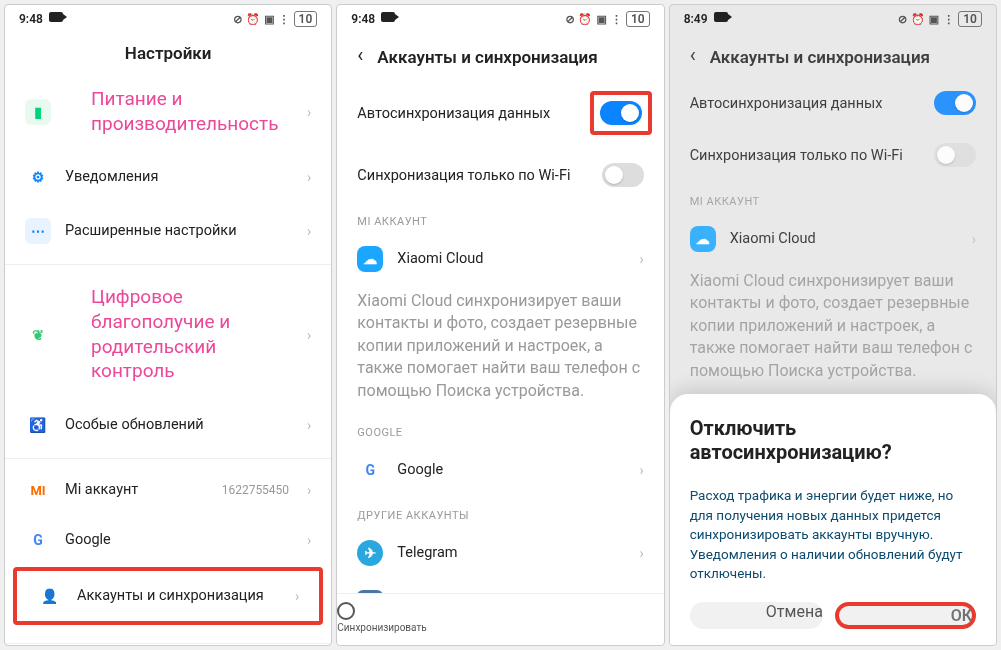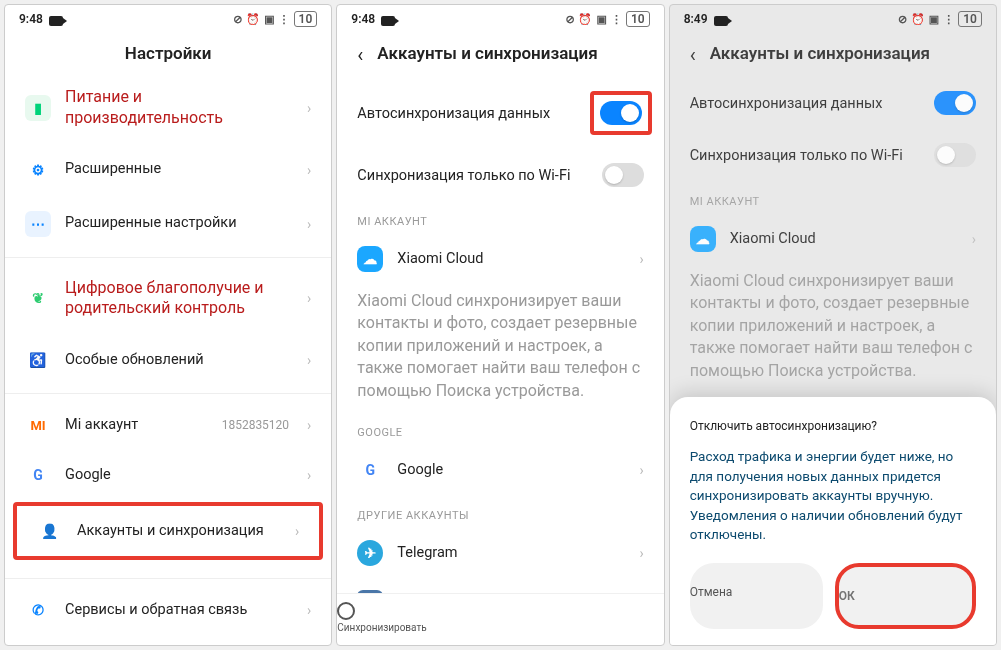--- a/index.html
+++ b/index.html
@@ -25,25 +25,25 @@
   .screen.dimmed-bg { background: #e9e9e9; }
   .status-bar {
     display: flex;
     justify-content: space-between;
     align-items: center;
     padding: 6px 14px 2px;
     font-size: 12px;
     font-weight: 600;
     color: #222;
   }
-  .status-left { display: flex; align-items: flex-end; gap: 6px; }
+  .status-left { display: flex; align-items: flex-start; gap: 6px; }
   .status-right { display: flex; align-items: center; gap: 4px; font-size: 11px; color: #555; }
   .header {
     display: flex;
-    align-items: flex-start;
+    align-items: flex-end;
     padding: 14px 20px 10px;
     gap: 14px;
   }
   .header.centered { justify-content: center; }
   .header-title { font-size: 17px; font-weight: 600; color: #222; }
   .back { font-size: 20px; color: #222; cursor: pointer; }
   .content { flex: 1; overflow: hidden; padding: 0 0; }
   .row {
     display: flex;
     align-items: center;
@@ -53,21 +53,21 @@
   }
   .row.tall { padding: 14px 20px; }
   .row .icon-box {
     width: 26px; height: 26px;
     display: flex; align-items: center; justify-content: center;
     border-radius: 6px;
     font-size: 14px; font-weight: 700;
     flex-shrink: 0;
   }
   .row .label { flex: 1; font-size: 14.5px; color: #222; line-height: 1.3; }
-  .row .label-multi { flex: 1; font-size: 16px; color: #b91c1c; line-height: 1.3; }
+  .row .label-multi { flex: 1; font-size: 19px; color: #ec4899; line-height: 1.3; margin-left: 26px; }
   .row .sub { font-size: 12px; color: #999; margin-right: 4px; }
   .chev { color: #bbb; font-size: 14px; }
   .divider { height: 1px; background: #eee; margin: 6px 0; }
   .section-header {
     font-size: 11px;
     color: #9a9a9a;
     letter-spacing: 0.5px;
     padding: 14px 20px 6px;
   }
   .toggle-row {
@@ -98,26 +98,26 @@
   }
   .footer .circ { width: 18px; height: 18px; border: 2px solid #555; border-radius: 50%; position: relative; }
   .footer .circ::after { content:""; position:absolute; width:6px; height:6px; border:2px solid #555; border-top:none; border-left:none; bottom:-3px; right:-3px; transform: rotate(45deg); display:none;}
   .footer .flabel { font-size: 10px; color: #555; }
   .modal {
     position: absolute; left: 0; right: 0; bottom: 0;
     background: #fff; border-radius: 18px 18px 0 0;
     padding: 22px 20px 16px;
     box-shadow: 0 -4px 20px rgba(0,0,0,.15);
   }
-  .modal-title { font-size: 12px; font-weight: 400; color: #222; margin-bottom: 14px; }
+  .modal-title { font-size: 20px; font-weight: 700; color: #222; margin-bottom: 22px; }
   .modal-body { font-size: 13.5px; color: #0c4a6e; line-height: 1.45; margin-bottom: 18px; }
   .modal-actions { display: flex; gap: 12px; }
   .mbtn {
-    flex: 1; padding: 22px 0; text-align: left;
-    border-radius: 24px; font-size: 12px; cursor: pointer;
+    flex: 1; padding: 0 0; text-align: right;
+    border-radius: 24px; font-size: 16px; cursor: pointer;
   }
   .mbtn.cancel { background: #f1f1f1; color: #555; }
   .mbtn.ok { background: #f1f1f1; color: #737373; font-weight: 600; }
   .video-icon { display:inline-block; width:14px; height:10px; background:#222; border-radius:2px; position:relative; }
   .video-icon::after { content:""; position:absolute; right:-4px; top:2px; border-left:4px solid #222; border-top:3px solid transparent; border-bottom:3px solid transparent; }
   .batt { display:inline-block; border:1px solid #777; border-radius:3px; padding:0 4px; font-size:12px; }.g-icon .b{color:#4285f4}
   .dim-row { opacity: 0.85; }
 </style>
 </head>
 <body>
@@ -142,21 +142,21 @@
   <div class="content">
     <div class="row tall">
       <div class="icon-box" style="background:#e8f9ef;">
           <span style="color:#00d37a;">▮</span>
         </div>
       <div class="label-multi">Питание и производительность</div>
       <span class="chev">›</span>
     </div>
     <div class="row tall">
       <div class="icon-box" style="color:#0a84ff;">⚙</div>
-      <div class="label">Расширенные</div>
+      <div class="label">Уведомления</div>
       <span class="chev">›</span>
     </div>
     <div class="row tall">
       <div class="icon-box" style="background:#e9f3ff;color:#0a84ff;">⋯</div>
       <div class="label">Расширенные настройки</div>
       <span class="chev">›</span>
     </div>
     <div class="divider"></div>
     <div class="row tall">
       <div class="icon-box" style="color:#2ecc71;">❦</div>
@@ -165,21 +165,21 @@
     </div>
     <div class="row tall">
       <div class="icon-box" style="color:#8e44dd;">♿</div>
       <div class="label">Особые обновлений</div>
       <span class="chev">›</span>
     </div>
     <div class="divider"></div>
     <div class="row">
       <div class="icon-box" style="color:#ff6a00;font-size:13px;">MI</div>
       <div class="label">Mi аккаунт</div>
-      <div class="sub">1852835120</div>
+      <div class="sub">1622755450</div>
       <span class="chev">›</span>
     </div>
     <div class="row">
       <div class="icon-box g-icon">
           <span class="b">G</span>
         </div>
       <div class="label">Google</div>
       <span class="chev">›</span>
     </div>
     <div class="row redbox" style="margin:2px 8px;">

